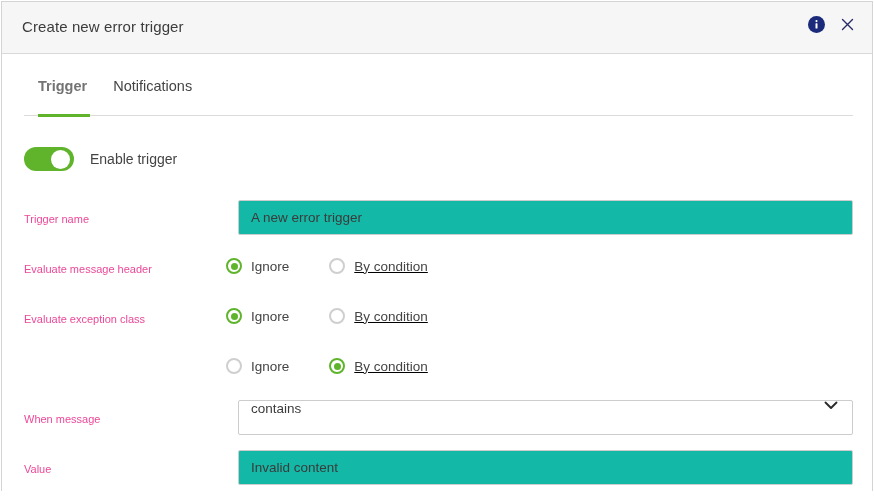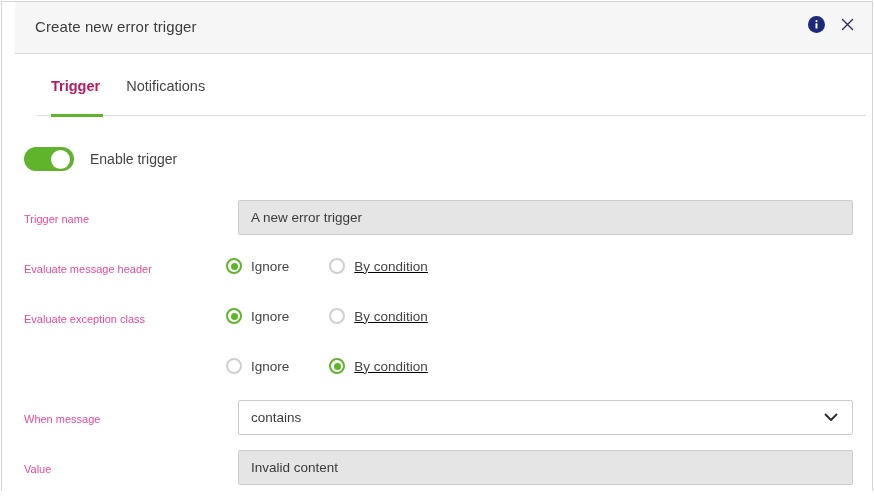--- a/index.html
+++ b/index.html
@@ -19,21 +19,20 @@
     left: 1px;
     top: 1px;
     width: 872px;
     height: 490px;
     background: #ffffff;
     border-left: 1px solid #d4d4d4;
     border-right: 1px solid #d4d4d4;
     border-top: 1px solid #d4d4d4;
     box-sizing: border-box;
     overflow: hidden;
-    padding-left: 13px;
   }
 
   
   .titlebar {
     position: relative;
     height: 52px;
     background: #f6f6f6;
     border-bottom: 1px solid #d9d9d9;
     box-sizing: border-box;
   }
@@ -89,21 +88,21 @@
     gap: 26px;
   }
   .tab {
     font-size: 14.5px;
     color: #444444;
     padding-bottom: 14px;
     cursor: pointer;
     white-space: nowrap;
   }
   .tab.active {
-    color: #be185d;
+    color: #737373;
     font-weight: bold;
     text-align: center;
   }
   .tab-underline {
     position: absolute;
     left: 36px;
     top: 36px;
     width: 52px;
     height: 3px;
     background: #5fb42c;
@@ -174,41 +173,41 @@
 
   .text-input {
     position: absolute;
     left: 236px;
     top: 2px;
     width: 615px;
     height: 35px;
     box-sizing: border-box;
     border: 1px solid #cccccc;
     border-radius: 2px;
-    background: #e5e5e5;
+    background: #14b8a6;
     font-family: "Liberation Sans", sans-serif;
     font-size: 13.5px;
     color: #3b3b3b;
     padding: 0 12px;
     outline: none;
   }
   .text-input::placeholder { color: #9a9a9a; }
 
   .select-box {
     position: absolute;
     left: 236px;
     top: 2px;
     width: 615px;
     height: 35px;
     box-sizing: border-box;
     border: 1px solid #cccccc;
     border-radius: 2px;
     background: #ffffff;
     display: flex;
-    align-items: center;
+    align-items: flex-start;
     cursor: pointer;
   }
   .select-value {
     margin-left: 12px;
     font-size: 13.5px;
     color: #3b3b3b;
     flex: 1;
     white-space: nowrap;
   }
   .chevron {

